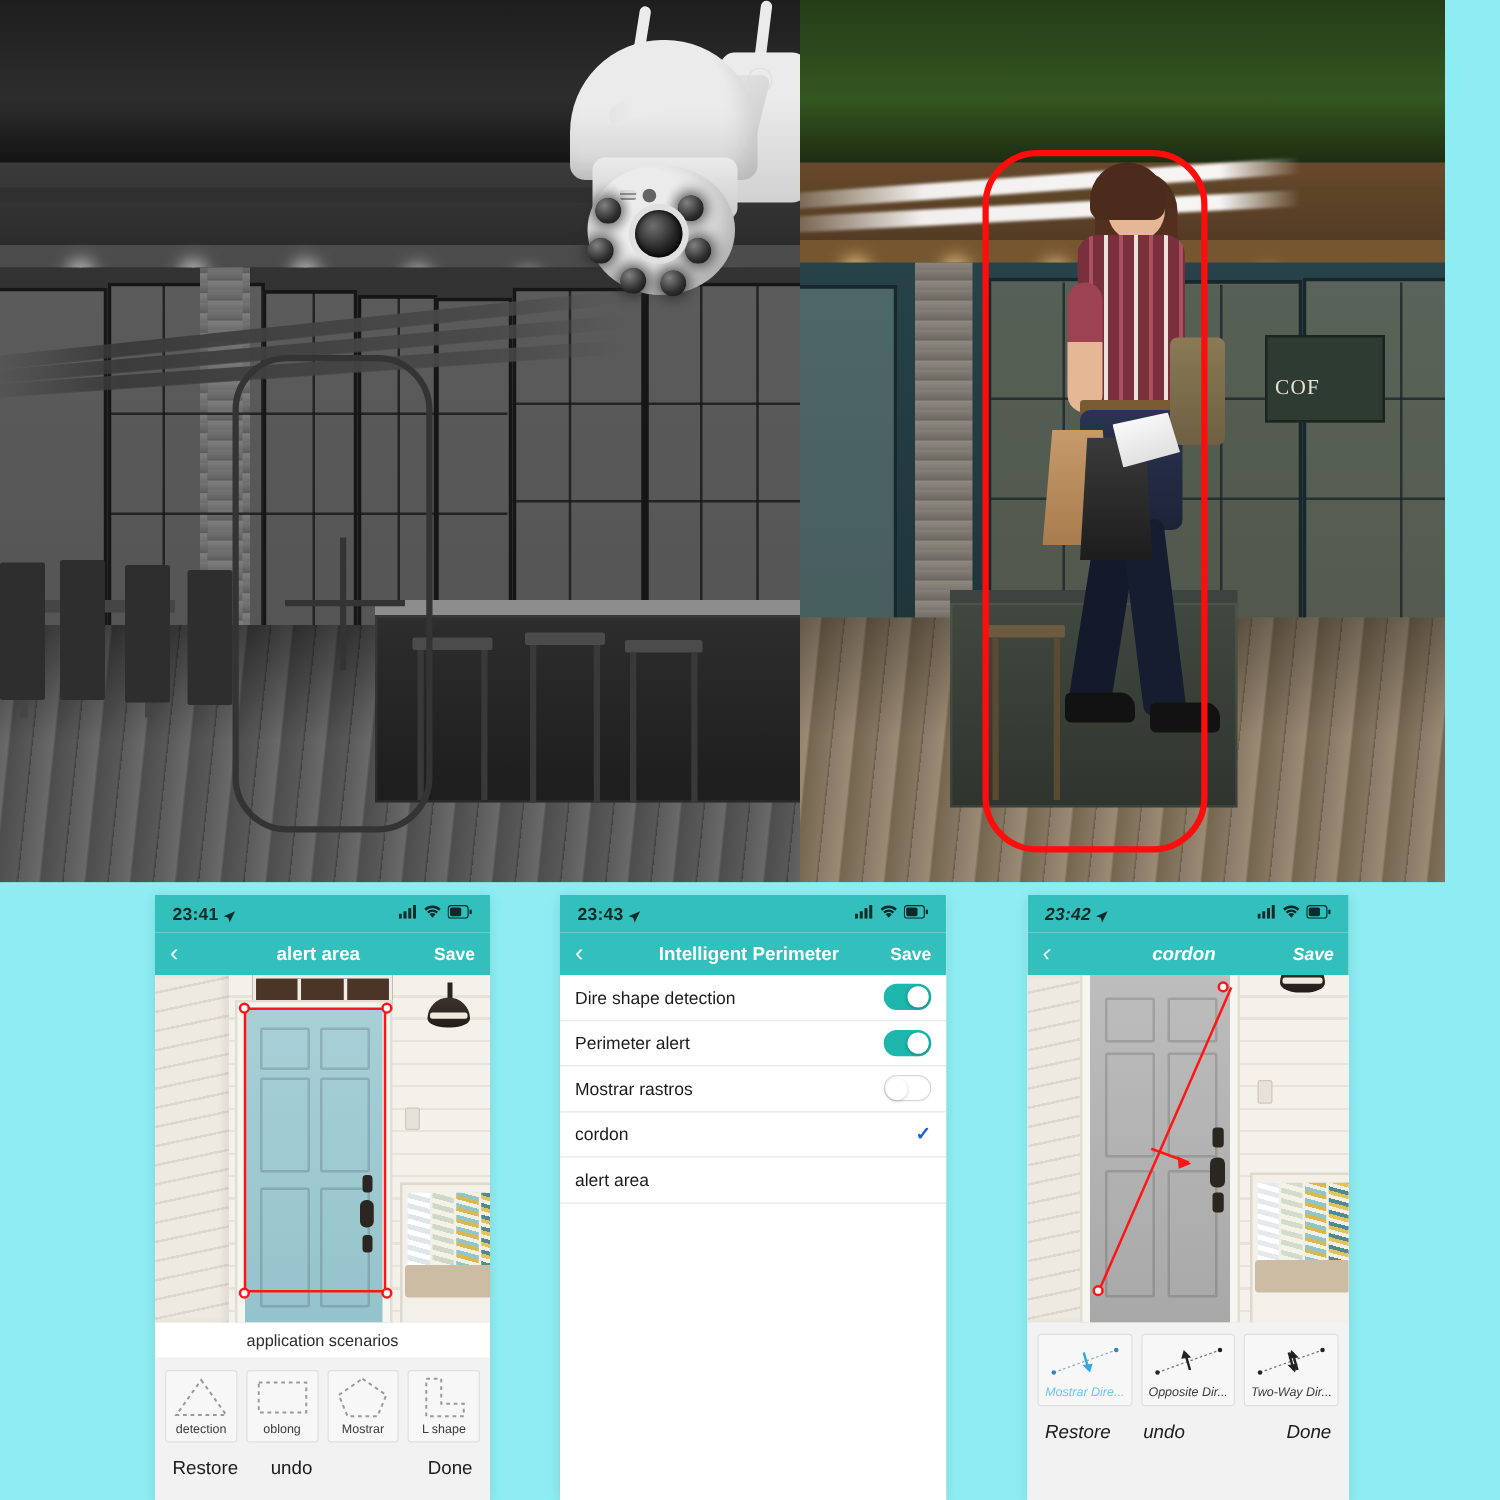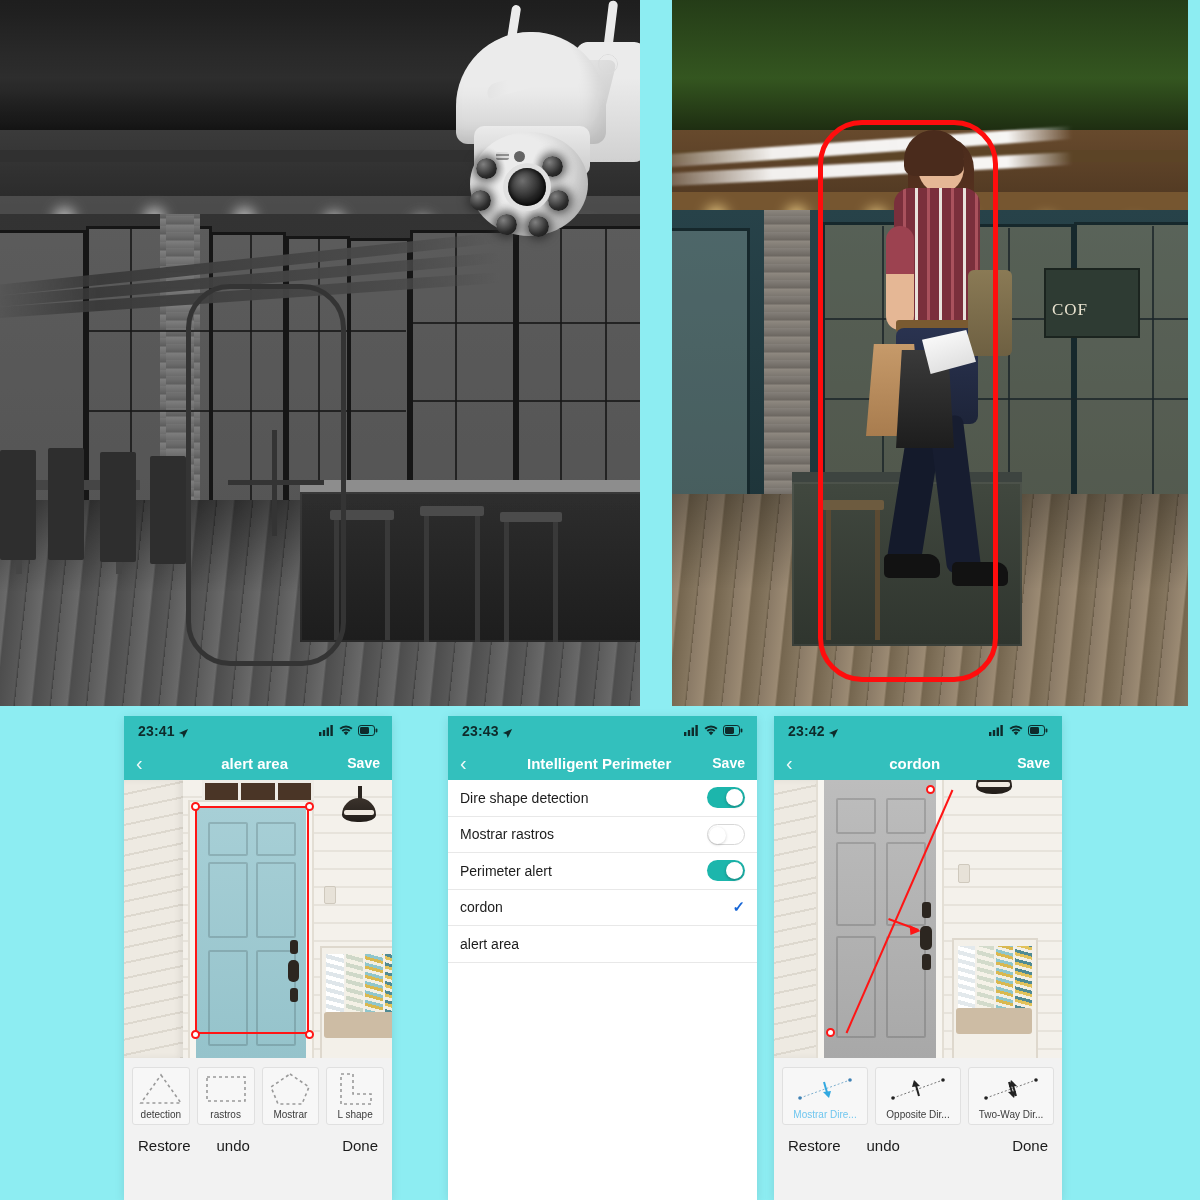--- a/index.html
+++ b/index.html
@@ -8,21 +8,21 @@
     background:#8DEDF2;
     font-family:"Liberation Sans", sans-serif;
     -webkit-font-smoothing:antialiased;
   }
   .page{position:relative;width:1200px;height:1200px;}
 
   
   .hero{position:absolute;left:0;top:0;width:1200px;height:706px;overflow:hidden;}
   .scene{position:absolute;top:0;height:706px;overflow:hidden;}
   .scene.left{left:0;width:640px;}
-  .scene.right{left:672px;width:516px;}
+  .scene.right{left:640px;width:516px;}
 
   
   .patio{position:absolute;left:0;top:0;width:100%;height:100%;overflow:hidden;}
   .sky{position:absolute;left:0;top:0;width:100%;height:40%;
        background:linear-gradient(180deg,#2c3a46 0%,#47545d 60%,#5d6a70 100%);}
   .ceiling{position:absolute;left:0;top:0;width:100%;height:240px;
        background:linear-gradient(180deg,#6b5339 0%,#57432f 55%,#3b2d20 100%);}
   .beam{position:absolute;height:12px;background:#4a3a28;opacity:.85;}
   .greenwall{position:absolute;left:0;top:0;width:100%;height:130px;
       background:linear-gradient(180deg,#1d2d18 0%,#2a4020 60%,#16230f 100%);opacity:.95;}
@@ -95,21 +95,21 @@
       border:1.5px solid #e2e2e2;}
   .cam .swoosh{position:absolute;left:30px;top:46px;width:54px;height:14px;
       background:linear-gradient(105deg,#e9e9e9,#ffffff);
       transform:rotate(-16deg);border-radius:10px 2px 10px 2px;opacity:.9;}
 
   
   .phone{position:absolute;top:716px;background:#fff;overflow:hidden;
       box-shadow:0 2px 10px rgba(0,0,0,.10);}
   .p1{left:124px;width:268px;height:484px;}
   .p2{left:448px;width:309px;height:484px;}
-  .p3{left:774px;width:288px;height:484px;}
+  .p3{left:822px;width:257px;height:484px;font-style:italic;}
 
   .statusbar{height:30px;background:#33C0BD;display:flex;align-items:center;
       justify-content:space-between;padding:0 14px;box-sizing:border-box;}
   .status-time{color:#0e2b2b;font-size:14px;font-weight:bold;letter-spacing:.2px;display:flex;align-items:center;gap:3px;}
   .loc-arrow{display:inline-block;width:11px;height:11px;}
   .status-icons{display:flex;align-items:center;gap:5px;}
 
   .navbar{height:34px;background:#33C0BD;display:flex;align-items:center;
       justify-content:space-between;padding:0 12px;box-sizing:border-box;}
   .nav-back{color:#fff;font-size:20px;line-height:1;opacity:.92;width:26px;}
@@ -453,38 +453,39 @@
       </div>
       <div class="cushion" style="left:200px;top:232px;width:80px;height:26px;"></div>
 
       <div class="polyline" style="left:71px;top:26px;width:114px;height:228px;"></div>
       <div class="marker" style="left:67px;top:22px;"></div>
       <div class="marker" style="left:181px;top:22px;"></div>
       <div class="marker" style="left:67px;top:250px;"></div>
       <div class="marker" style="left:181px;top:250px;"></div>
     </div>
 
+    <div class="scenario-title">application scenarios</div>
 
     <div class="toolpanel" style="height:144px;">
       <div class="shapes">
         <div class="shape">
           <div class="glyph">
             <svg width="44" height="34" viewBox="0 0 44 34">
                 <polygon points="22,3 42,31 2,31" fill="none" stroke="#9a9a9a" stroke-width="1.6" stroke-dasharray="3 3"></polygon>
               </svg>
           </div>
           <div class="cap">detection</div>
         </div>
         <div class="shape">
           <div class="glyph">
             <svg width="44" height="34" viewBox="0 0 44 34">
                 <rect x="3" y="5" width="38" height="24" fill="none" stroke="#9a9a9a" stroke-width="1.6" stroke-dasharray="3 3"></rect>
               </svg>
           </div>
-          <div class="cap">rastros</div>
+          <div class="cap">oblong</div>
         </div>
         <div class="shape">
           <div class="glyph">
             <svg width="42" height="34" viewBox="0 0 42 34">
                 <polygon points="21,2 40,15 33,32 9,32 2,15" fill="none" stroke="#9a9a9a" stroke-width="1.6" stroke-dasharray="3 3"></polygon>
               </svg>
           </div>
           <div class="cap">Mostrar</div>
         </div>
         <div class="shape">
@@ -546,28 +547,28 @@
     </div>
 
     <div class="list">
       <div class="row">
         <div class="row-label">Dire shape detection</div>
         <div class="toggle on">
             <div class="knob"></div>
           </div>
       </div>
       <div class="row">
+        <div class="row-label">Perimeter alert</div>
+        <div class="toggle on">
+            <div class="knob"></div>
+          </div>
+      </div>
+      <div class="row">
         <div class="row-label">Mostrar rastros</div>
         <div class="toggle off">
-            <div class="knob"></div>
-          </div>
-      </div>
-      <div class="row">
-        <div class="row-label">Perimeter alert</div>
-        <div class="toggle on">
             <div class="knob"></div>
           </div>
       </div>
       <div class="row">
         <div class="row-label">cordon</div>
         <div class="check">✓</div>
       </div>
       <div class="row">
         <div class="row-label">alert area</div>
         <div></div>

